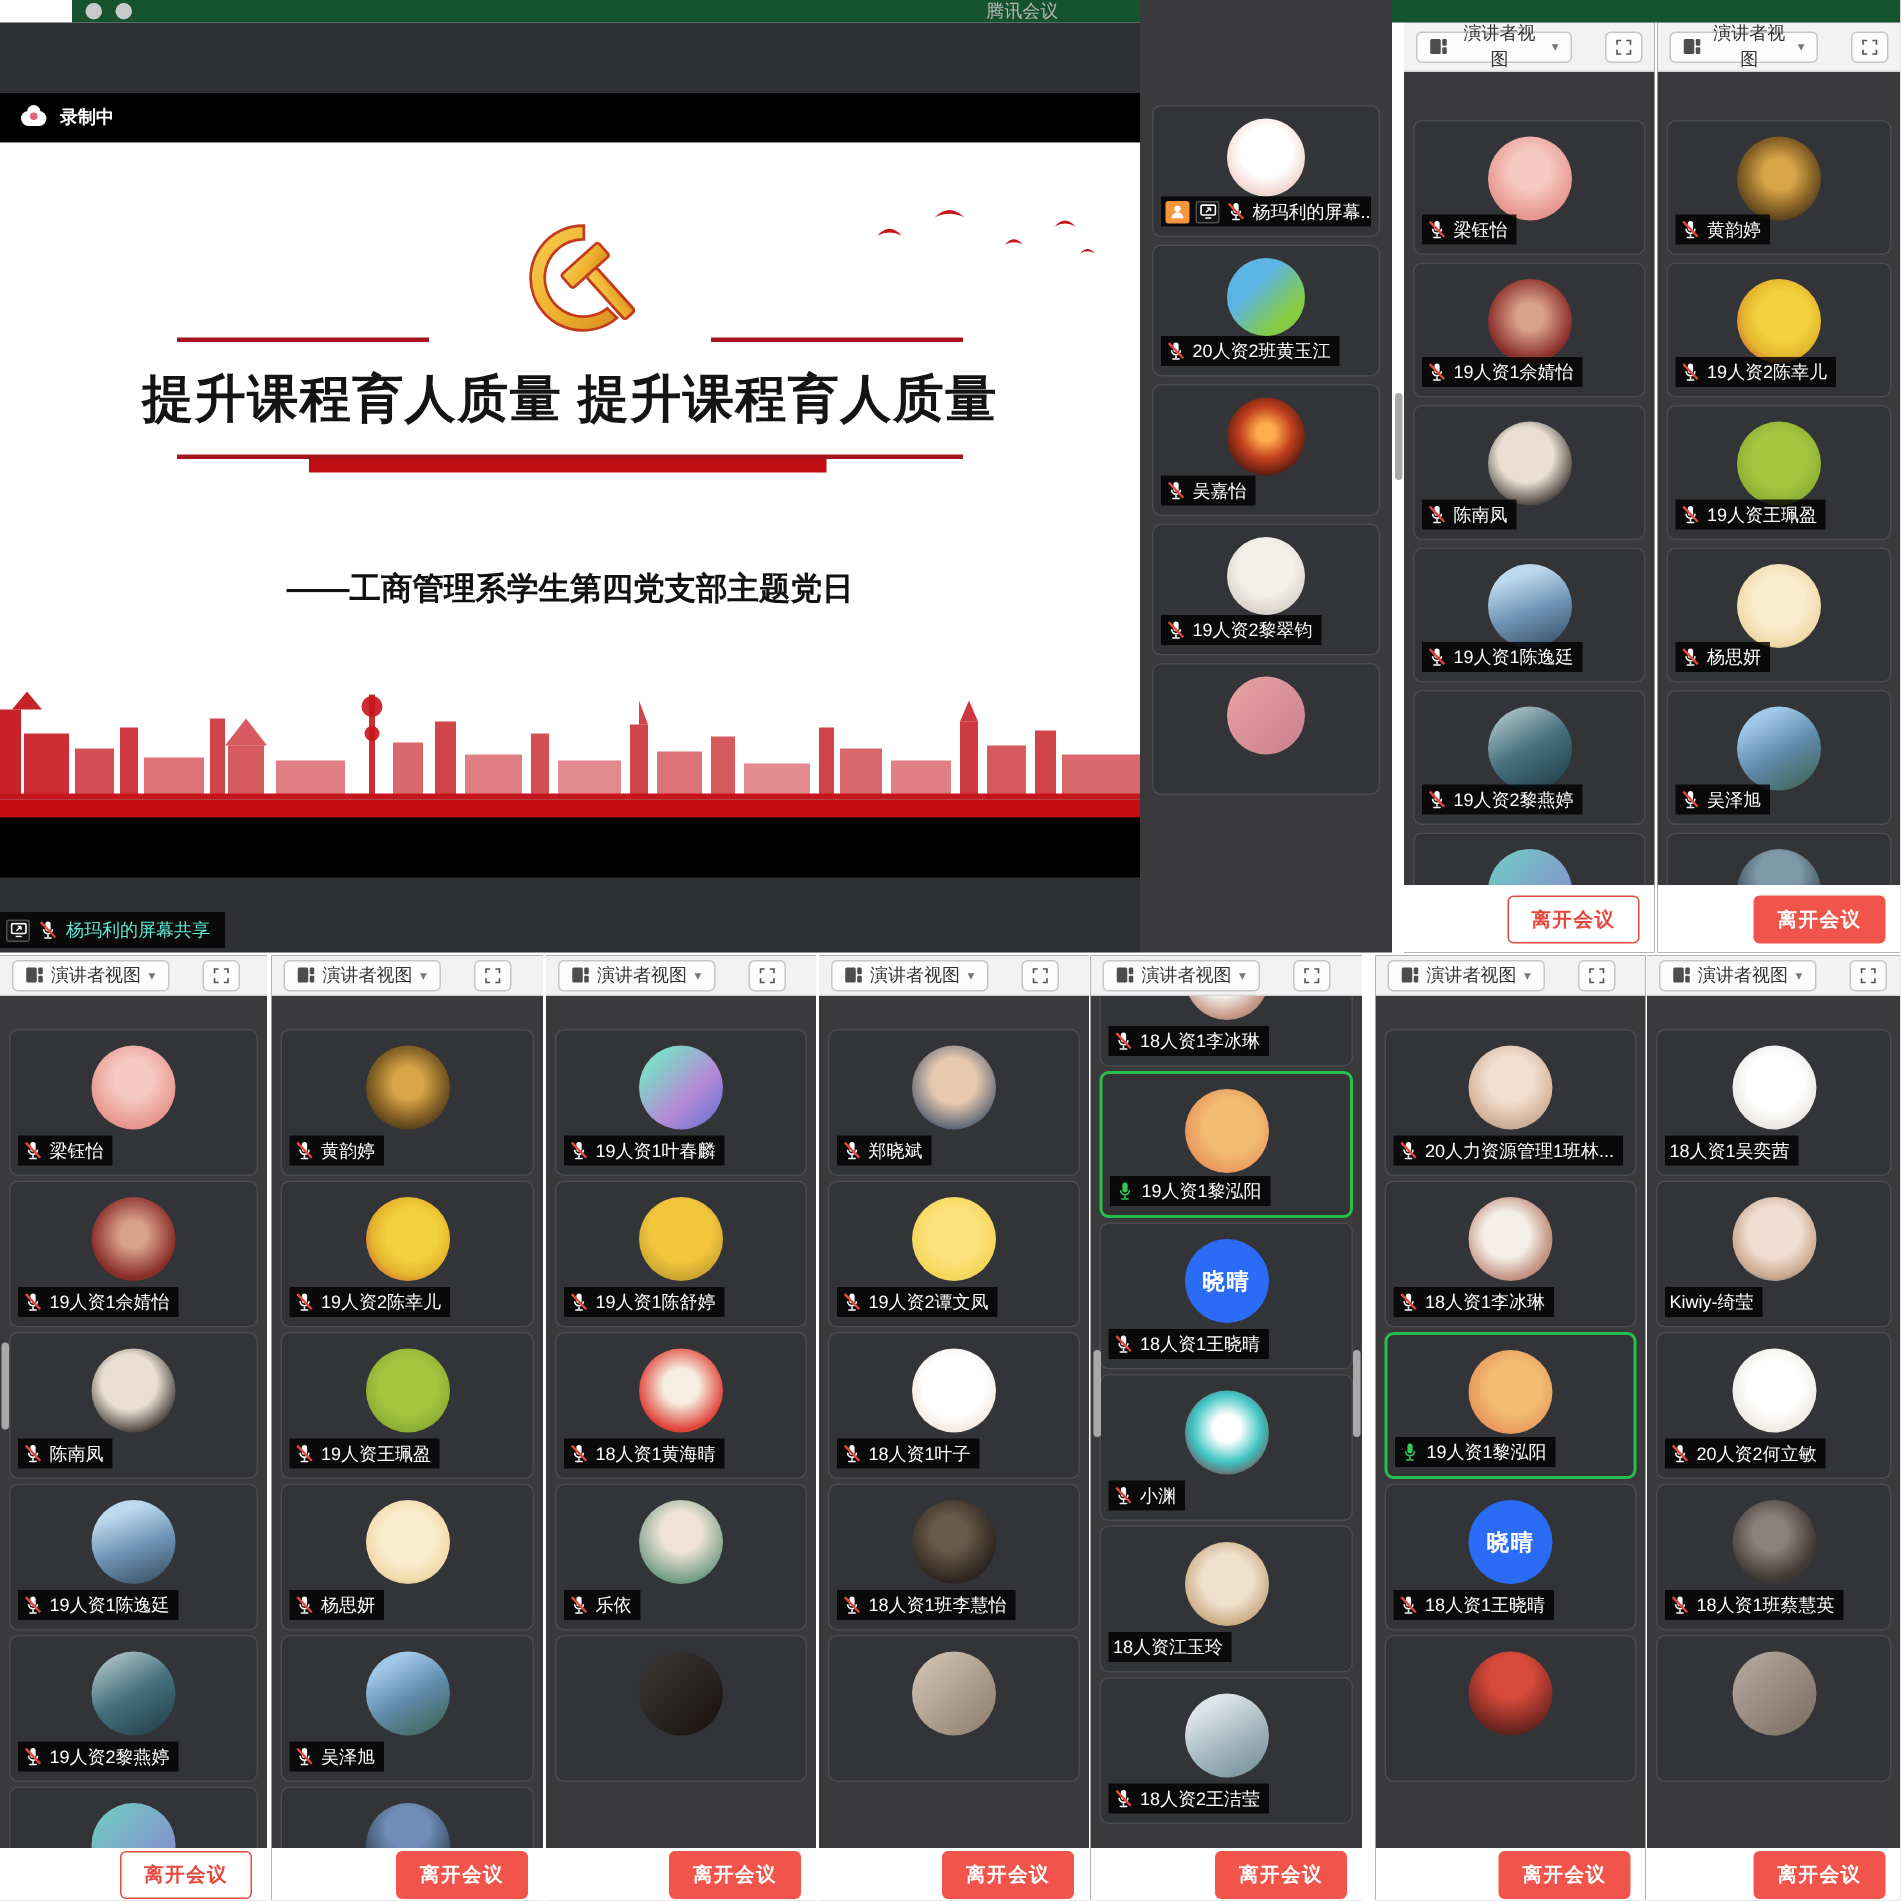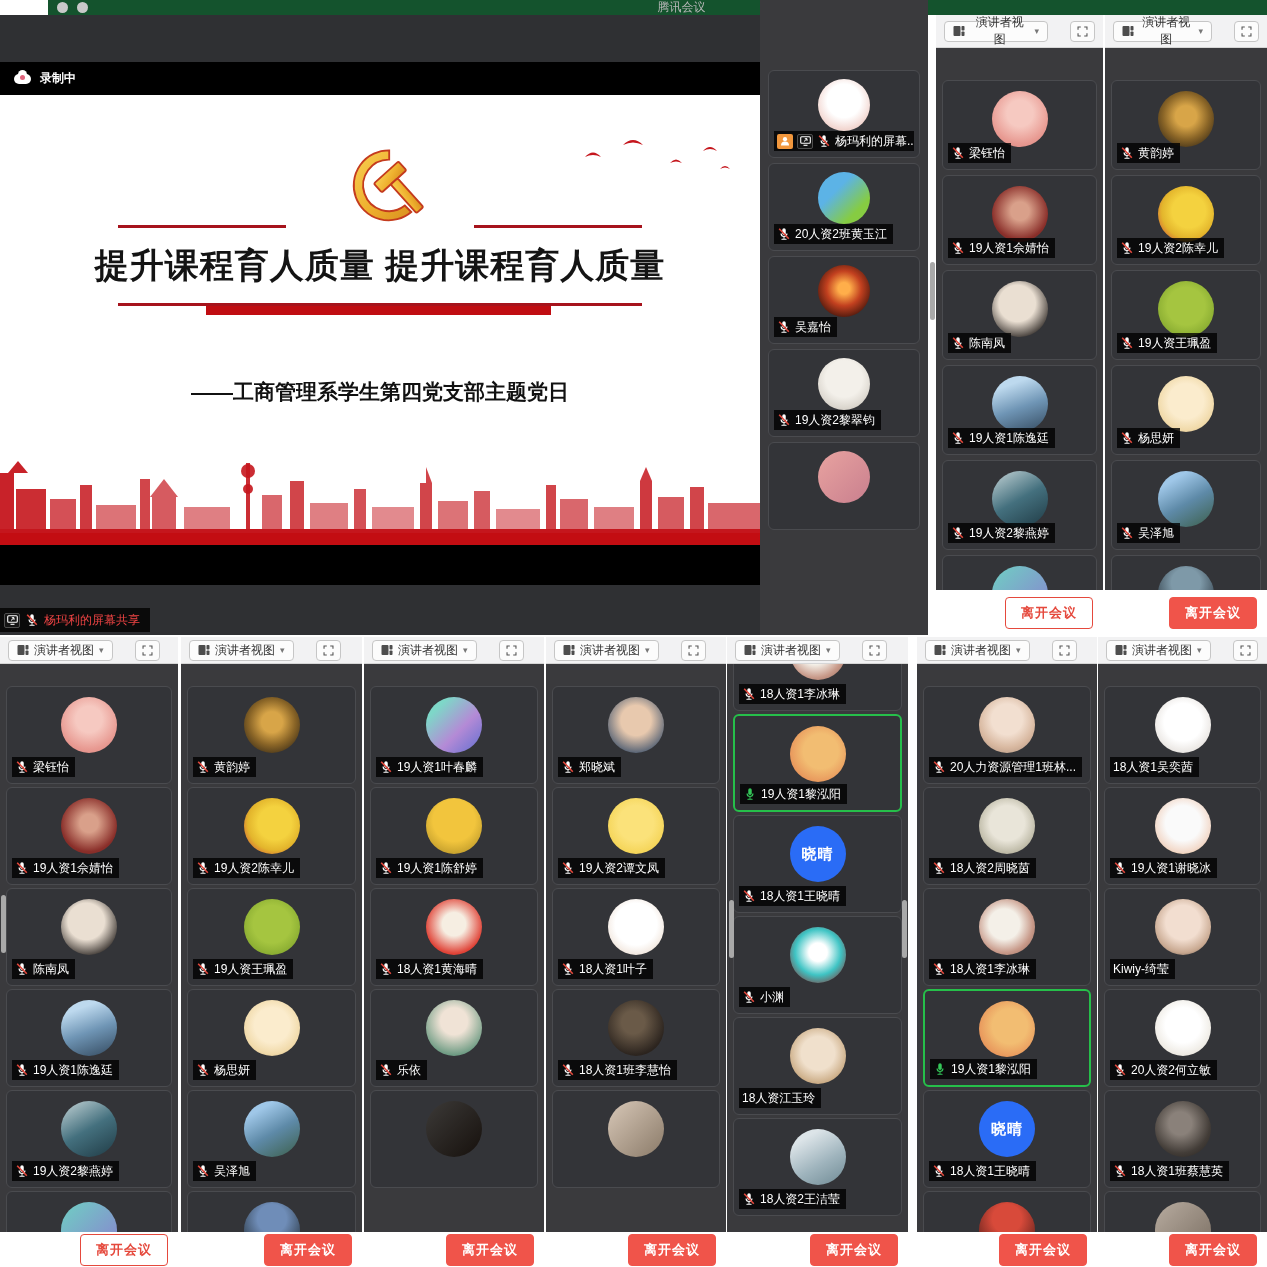--- a/index.html
+++ b/index.html
@@ -71,21 +71,21 @@
 
   
   .rec-bar{position:absolute;left:0;top:47px;width:100%;height:33px;background:#000;display:flex;align-items:center;gap:9px;padding-left:14px;box-sizing:border-box;}
   .rec-text{color:#fff;font-size:12px;font-weight:600;font-family:Liberation Mono, monospace;}
   .cloud{position:relative;width:17px;height:10px;background:#fff;border-radius:6px;}
   .cloud:before{content:"";position:absolute;left:4px;top:-4px;width:9px;height:9px;border-radius:50%;background:#fff;}
   .cloud:after{content:"";position:absolute;left:6px;top:1px;width:5px;height:5px;border-radius:50%;background:#e0637c;}
   .slide{position:absolute;left:0;top:80px;width:100%;height:438px;background:#fff;overflow:hidden;}
   .red-band{position:absolute;left:0;top:518px;width:100%;height:12px;background:#c30d12;}
   .black-bar{position:absolute;left:0;top:530px;width:100%;height:40px;background:#000;}
-  .share-label{position:absolute;left:0;bottom:3px;height:24px;background:#0a0a0a;color:#ef4444;font-size:12px;
+  .share-label{position:absolute;left:0;bottom:3px;height:24px;background:#0a0a0a;color:#5eead4;font-size:12px;
     display:flex;align-items:center;gap:5px;padding:0 10px 0 4px;}
   .emblem{position:absolute;left:50%;top:48px;transform:translateX(-50%);}
   .hline{position:absolute;top:130px;height:3px;background:#a6131c;width:168px;}
   .hline.l{left:118px}.hline.r{right:118px}
   .slide-title{position:absolute;left:0;right:0;top:148px;text-align:center;font-size:34px;font-weight:700;color:#141414;letter-spacing:1px;}
   .under1{position:absolute;left:118px;right:118px;top:208px;height:3px;background:#a6131c;}
   .under2{position:absolute;left:206px;top:211px;width:345px;height:9px;background:#c00d12;}
   .slide-sub{position:absolute;left:0;right:0;top:283px;text-align:center;font-size:21px;font-weight:700;color:#111;}
   .skyline{position:absolute;left:0;bottom:0;width:100%;}
   .birds{position:absolute;right:25px;top:40px;}
@@ -972,34 +972,20 @@
         <rect class="mbody" x="6" y="1.5" width="4" height="7.5" rx="2"></rect>
         <path class="mbody" d="M4 7.5 a4 4 0 0 0 8 0 h-1.3 a2.7 2.7 0 0 1 -5.4 0 z"></path>
         <rect class="mbody" x="7.4" y="11.5" width="1.2" height="2"></rect>
         <rect class="mbody" x="5" y="13.5" width="6" height="1.2" rx="0.6"></rect>
         <line class="slash" x1="2.5" y1="2" x2="13.5" y2="13.5"></line>
       </svg>
       <span class="pname">20人力资源管理1班林...</span>
     </div>
   </div>
         <div class="tile">
-    <div class="avatar" style="background: radial-gradient(circle at 50% 45%, rgb(233, 229, 217) 42%, rgb(184, 180, 160) 75%, rgb(106, 104, 88) 100%);"></div>
-    <div class="label">
-
-      <svg class="mic" width="14" height="14" viewBox="0 0 16 16">
-        <rect class="mbody" x="6" y="1.5" width="4" height="7.5" rx="2"></rect>
-        <path class="mbody" d="M4 7.5 a4 4 0 0 0 8 0 h-1.3 a2.7 2.7 0 0 1 -5.4 0 z"></path>
-        <rect class="mbody" x="7.4" y="11.5" width="1.2" height="2"></rect>
-        <rect class="mbody" x="5" y="13.5" width="6" height="1.2" rx="0.6"></rect>
-        <line class="slash" x1="2.5" y1="2" x2="13.5" y2="13.5"></line>
-      </svg>
-      <span class="pname">18人资2周晓茵</span>
-    </div>
-  </div>
-        <div class="tile">
     <div class="avatar" style="background: radial-gradient(circle at 45% 45%, rgb(244, 240, 232) 35%, rgb(200, 154, 138) 65%, rgb(138, 90, 74) 100%);"></div>
     <div class="label">
 
       <svg class="mic" width="14" height="14" viewBox="0 0 16 16">
         <rect class="mbody" x="6" y="1.5" width="4" height="7.5" rx="2"></rect>
         <path class="mbody" d="M4 7.5 a4 4 0 0 0 8 0 h-1.3 a2.7 2.7 0 0 1 -5.4 0 z"></path>
         <rect class="mbody" x="7.4" y="11.5" width="1.2" height="2"></rect>
         <rect class="mbody" x="5" y="13.5" width="6" height="1.2" rx="0.6"></rect>
         <line class="slash" x1="2.5" y1="2" x2="13.5" y2="13.5"></line>
       </svg>
@@ -1064,34 +1050,20 @@
 </div>
     <div class="tiles">
         <div class="tile">
     <div class="avatar" style="background: radial-gradient(circle at 50% 45%, rgb(255, 255, 255) 45%, rgb(232, 228, 224) 75%, rgb(200, 192, 184) 100%);"></div>
     <div class="label">
 
       <span class="pname">18人资1吴奕茜</span>
     </div>
   </div>
         <div class="tile">
-    <div class="avatar" style="background: radial-gradient(circle at 50% 45%, rgb(250, 250, 250) 42%, rgb(242, 216, 200) 70%, rgb(232, 184, 74) 100%);"></div>
-    <div class="label">
-
-      <svg class="mic" width="14" height="14" viewBox="0 0 16 16">
-        <rect class="mbody" x="6" y="1.5" width="4" height="7.5" rx="2"></rect>
-        <path class="mbody" d="M4 7.5 a4 4 0 0 0 8 0 h-1.3 a2.7 2.7 0 0 1 -5.4 0 z"></path>
-        <rect class="mbody" x="7.4" y="11.5" width="1.2" height="2"></rect>
-        <rect class="mbody" x="5" y="13.5" width="6" height="1.2" rx="0.6"></rect>
-        <line class="slash" x1="2.5" y1="2" x2="13.5" y2="13.5"></line>
-      </svg>
-      <span class="pname">19人资1谢晓冰</span>
-    </div>
-  </div>
-        <div class="tile">
     <div class="avatar" style="background: radial-gradient(circle at 50% 42%, rgb(242, 222, 208) 40%, rgb(200, 168, 144) 70%, rgb(58, 51, 46) 100%);"></div>
     <div class="label">
 
       <span class="pname">Kiwiy-绮莹</span>
     </div>
   </div>
         <div class="tile">
     <div class="avatar" style="background: radial-gradient(circle at 50% 45%, rgb(255, 255, 255) 42%, rgb(236, 232, 224) 75%, rgb(191, 184, 172) 100%);"></div>
     <div class="label">
 

